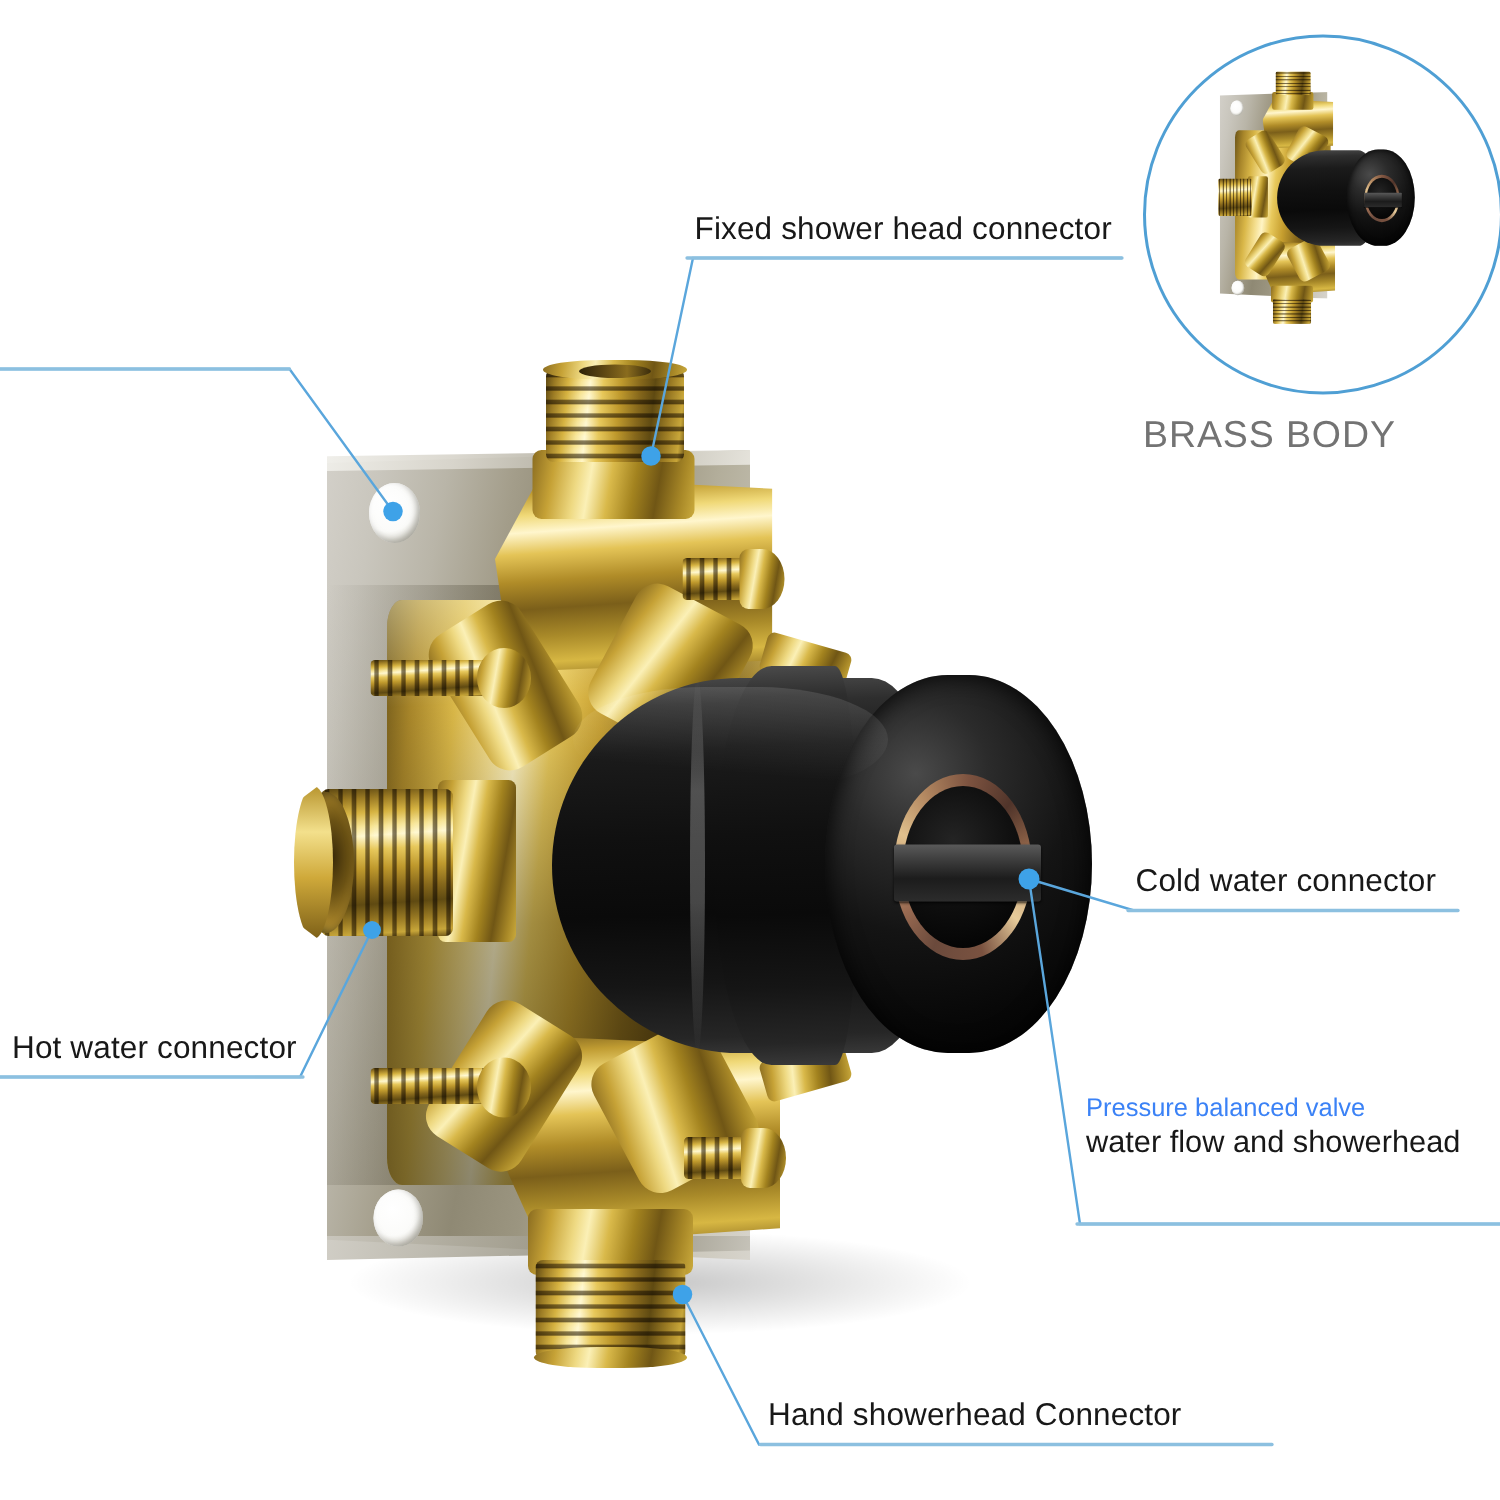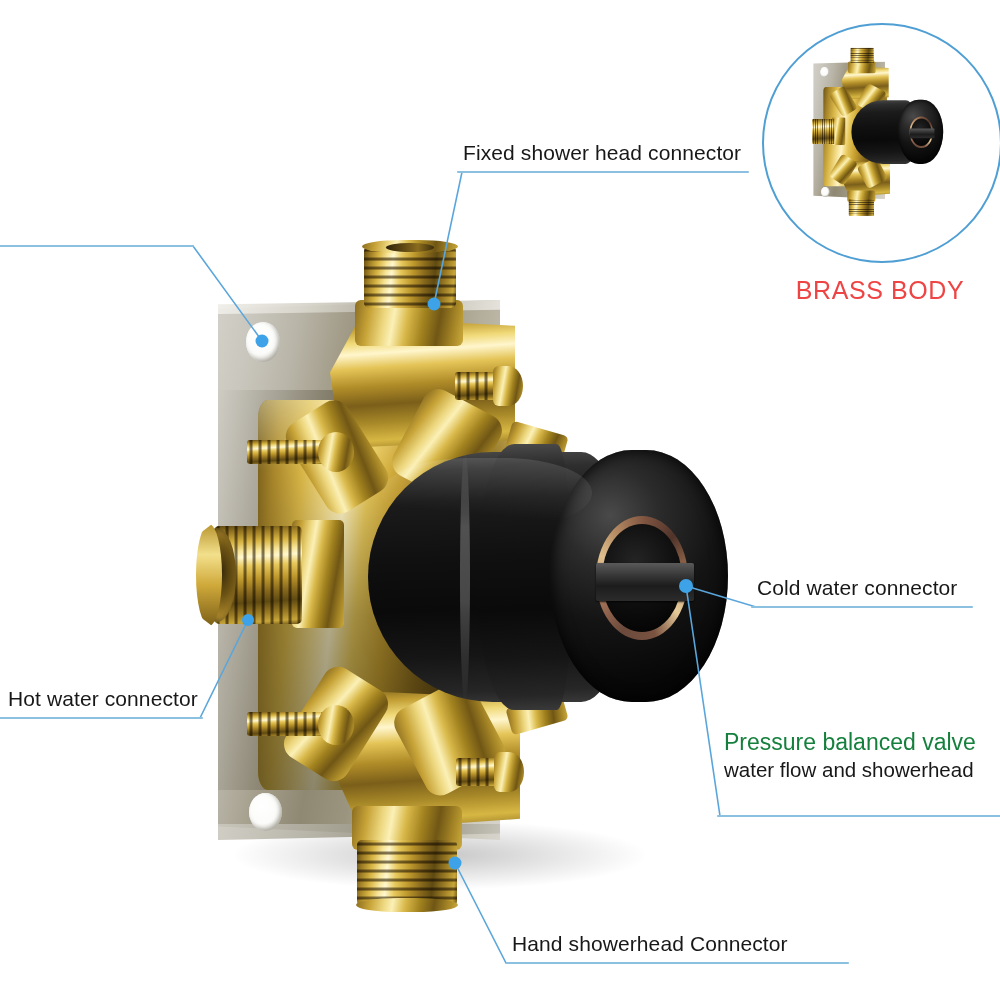--- a/index.html
+++ b/index.html
@@ -19,22 +19,22 @@
   .label{
     position:absolute;
     color:#181818;
     font-size:21px;
     line-height:1.12;
     letter-spacing:.1px;
     white-space:nowrap;
     z-index:50;
   }
   .pbv-title{
-    color:#15803d;
-    font-size:23px;
+    color:#3b82f6;
+    font-size:17px;
     line-height:1.2;
     white-space:nowrap;
   }
   .pbv-body{
     color:#181818;
     font-size:20.5px;
     line-height:1.25;
   }
 
   
@@ -52,24 +52,23 @@
     position:absolute;
     left:50%;top:50%;
     transform:translate(-50%,-50%) scale(.255);
     transform-origin:center center;
     width:760px;height:760px;
   }
   #brass-body-caption{
     position:absolute;
     left:762px;top:276px;
     width:236px;
-    text-align:center;
     font-size:25px;
     letter-spacing:.6px;
-    color:#ef4444;
+    color:#737373;
     z-index:50;
   }
 
   
   .assembly{position:absolute;}
 
   
   .plate{
     position:absolute;
     background:linear-gradient(100deg,

